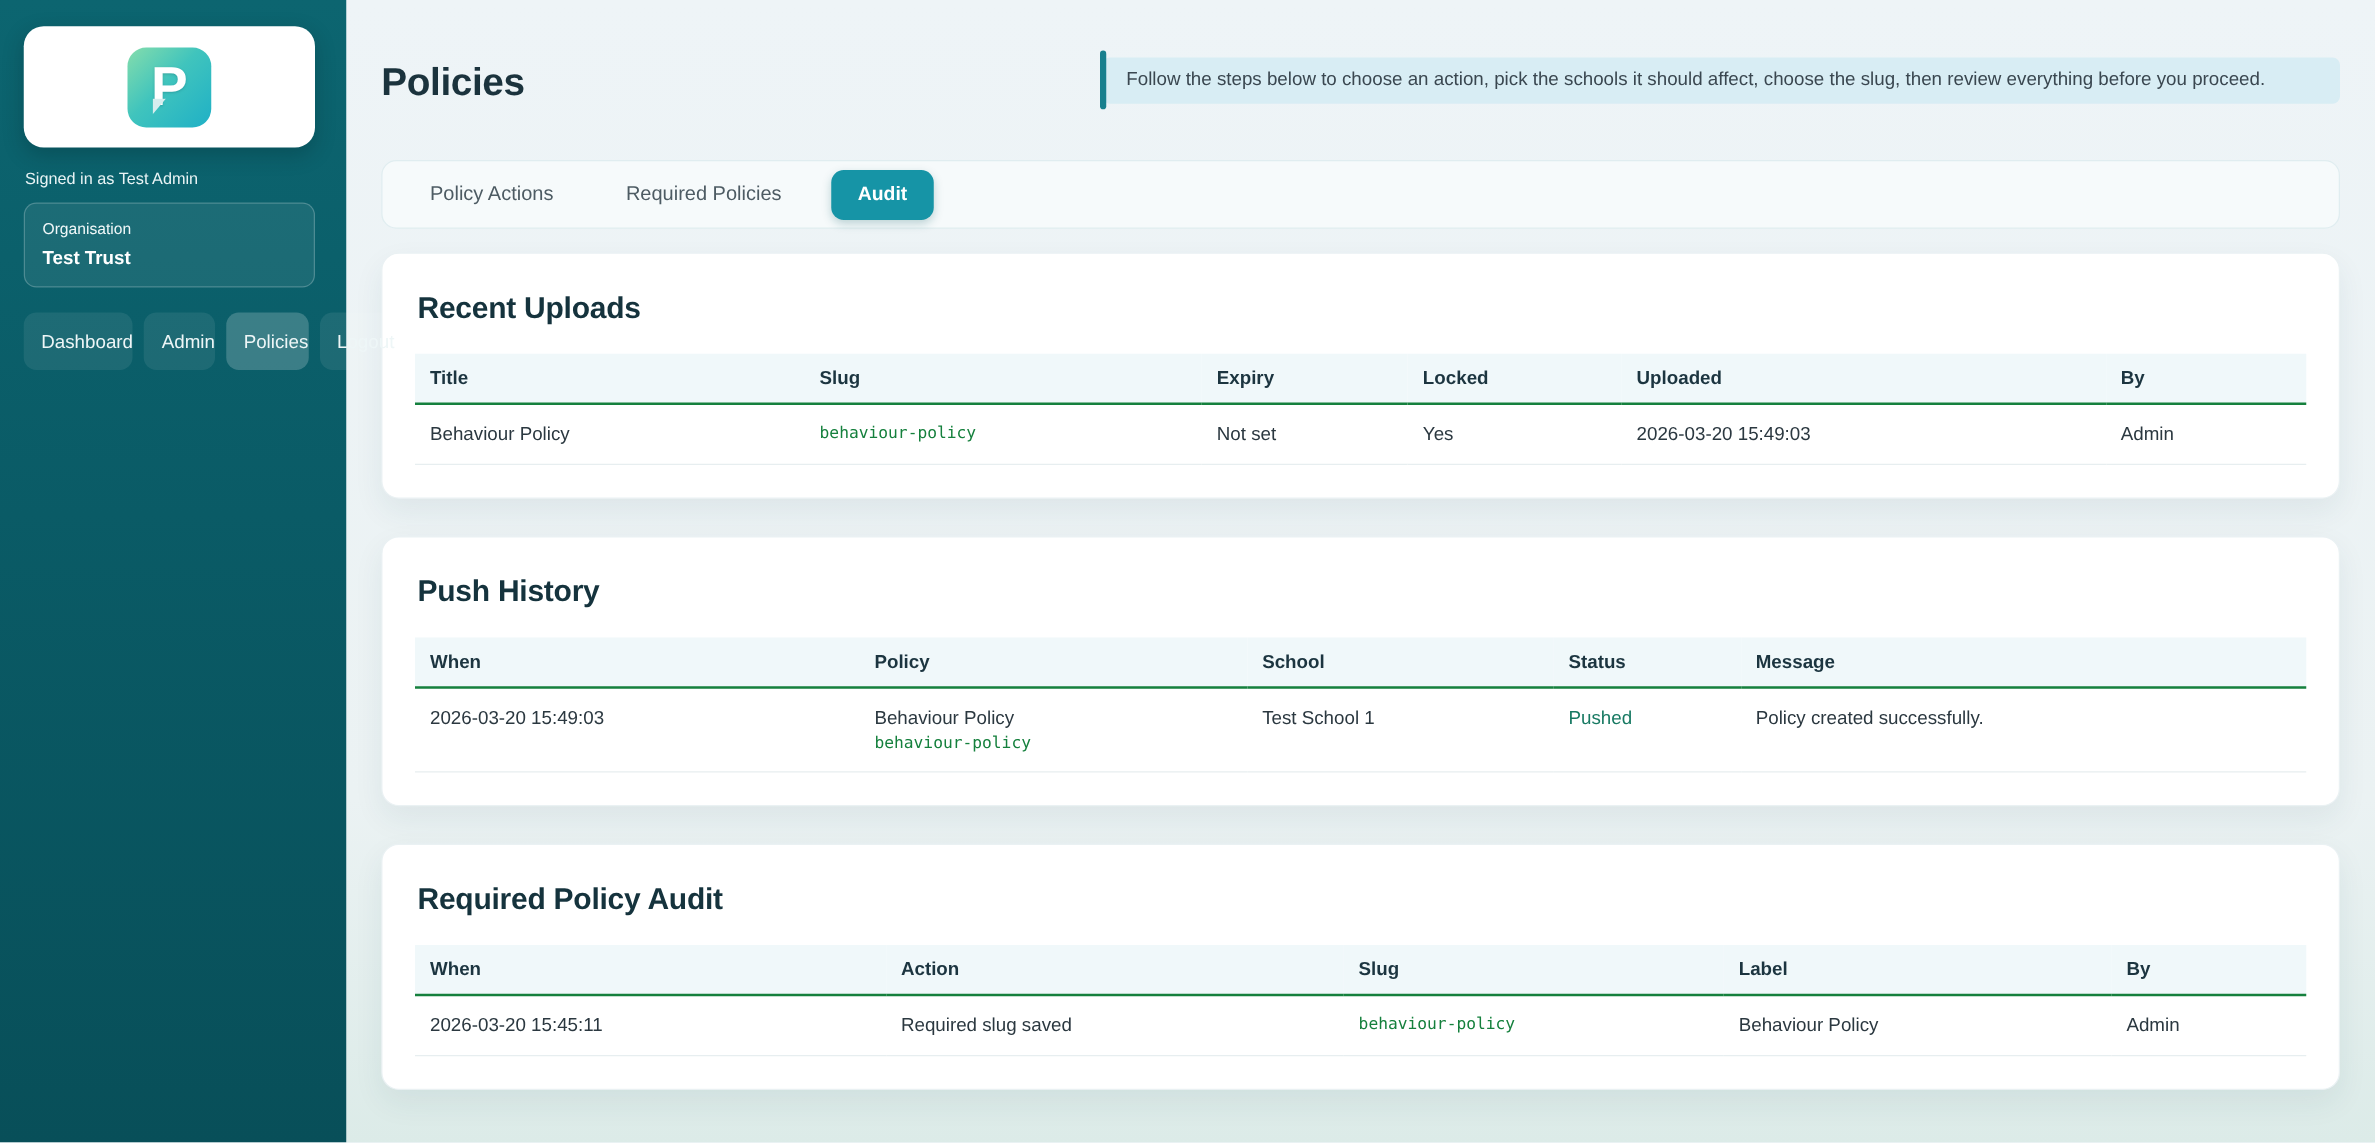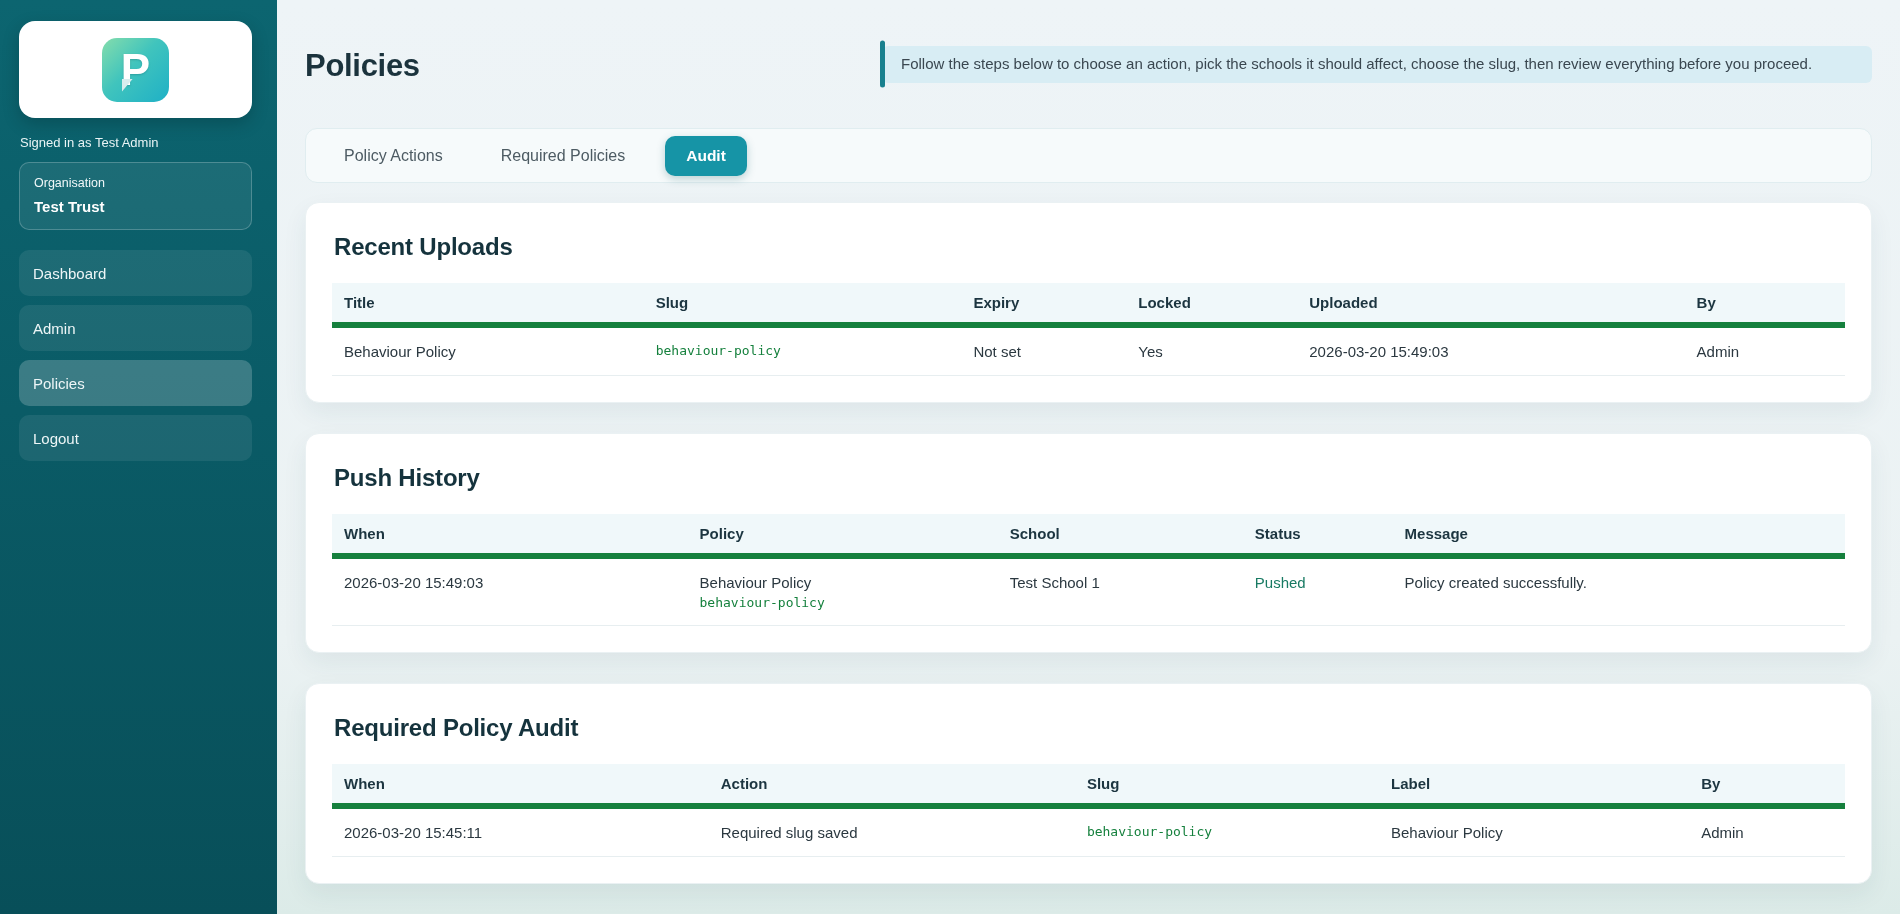--- a/index.html
+++ b/index.html
@@ -38,21 +38,21 @@
     background:#d7edee; clip-path:polygon(0 0,100% 0,0 100%); z-index:2;
   }
   .signed-in { color:#e9f4f5; font-size:13px; margin:17px 0 12px 1px; }
   .org-box {
     width:233px; border:1px solid rgba(255,255,255,.22);
     background:rgba(255,255,255,.07); border-radius:10px;
     padding:13px 14px 14px 14px; margin-bottom:20px;
   }
   .org-label { color:#f1f8f9; font-size:12.5px; font-weight:normal; }
   .org-name  { color:#ffffff; font-size:15px; font-weight:bold; margin-top:8px; }
-  .nav { display:flex; flex-direction:column; gap:9px; }
+  .nav { display:flex; flex-direction:row; gap:9px; }
   .nav-item {
     width:233px; height:46px; display:flex; align-items:center;
     background:rgba(255,255,255,.08); border-radius:10px;
     color:#eef6f7; font-size:15px; padding-left:14px; cursor:pointer;
     text-decoration:none;
   }
   .nav-item.active { background:rgba(255,255,255,.20); }
 
   
   .main {
@@ -88,21 +88,21 @@
   .card {
     background:#ffffff; border-radius:14px; border:1px solid #eaf1f3;
     box-shadow:0 10px 24px rgba(30,70,80,.07);
     padding:28px 26px 26px 26px; margin-bottom:30px;
   }
   .card h2 { font-size:24px; font-weight:bold; color:#15333d; letter-spacing:-0.2px; margin:2px 0 22px 2px; }
 
   table { width:100%; border-collapse:collapse; table-layout:fixed; }
   thead th {
     text-align:left; background:#f0f8fa; font-size:15px; font-weight:bold;
-    color:#1c3540; padding:11px 12px; border-bottom:6px solid #15803d;
+    color:#1c3540; padding:11px 12px; border-bottom:2px solid #15803d;
   }
   tbody td {
     font-size:15px; color:#2b3840; padding:15px 12px;
     border-bottom:1px solid #e7eef0; vertical-align:top;
   }
   .mono { font-family:"DejaVu Sans Mono", monospace; font-size:13px; color:#15803d; }
   .cell-sub { margin-top:4px; }
   .status-pushed { color:#187a63; }
 
   

